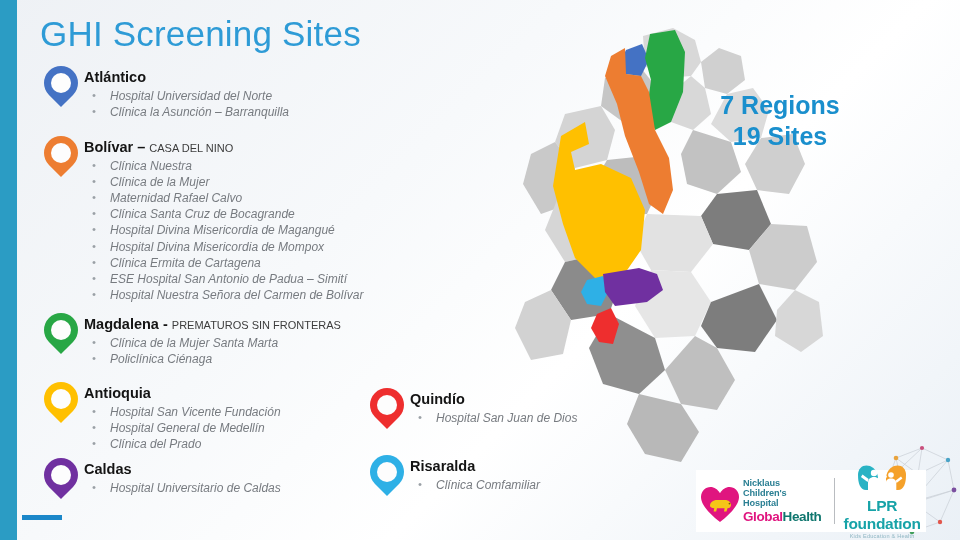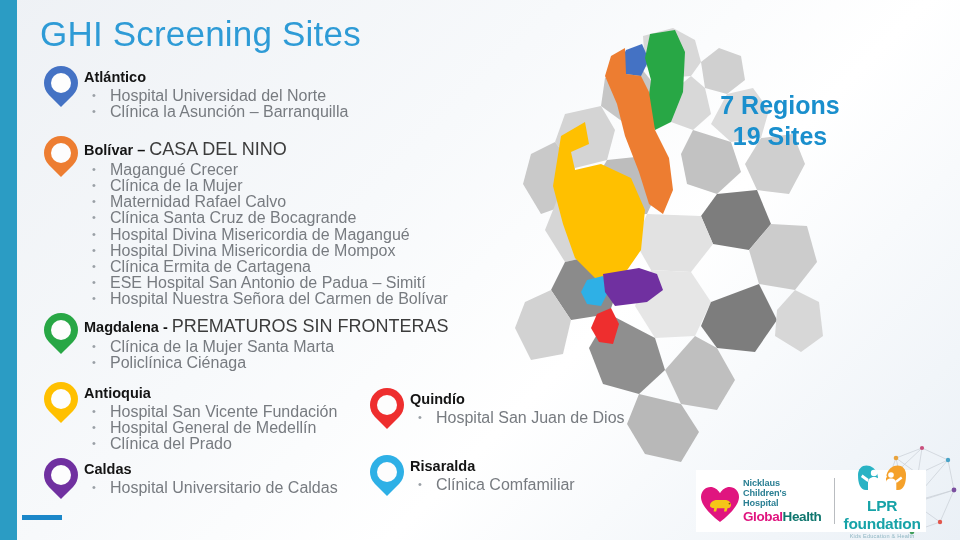--- a/index.html
+++ b/index.html
@@ -58,32 +58,33 @@
     background: #fdfdfd;
   }
   .region-body { padding-top: 3px; }
   .region-head {
     font-size: 14.5px;
     color: #141414;
     white-space: nowrap;
     line-height: 1.15;
   }
   .region-head .name { font-weight: bold; }
-  .region-head .sub  { font-weight: normal; color: #3c3c3c; font-size: 18px; }
+  .region-head .sub  { font-weight: normal; color: #3c3c3c; font-size: 11px; }
   ul.sites {
     list-style: none;
     margin: 2px 0 0 0; padding: 0;
   }
   ul.sites li {
-    font-size: 16px;
+    font-size: 12px;
     color: #777b80;
     line-height: 16.2px;
     white-space: nowrap;
     padding-left: 26px;
     position: relative;
+    font-style: italic;
   }
   ul.sites li::before {
     content: "\2022";
     position: absolute; left: 8px; top: -1px;
     color: #9aa0a6; font-size: 11px;
   }
 
   
   #region-atlantico { left: 42px; top: 66px; justify-content: center; }
   #region-bolivar   { left: 42px; top: 136px; }
@@ -208,21 +209,21 @@
   <div class="pin">
     <div class="drop" style="background:#ed7d31"></div>
       <div class="hole"></div>
   </div>
   <div class="region-body">
     <div class="region-head">
       <span class="name">Bolívar –</span>
       <span class="sub">CASA DEL NINO</span>
     </div>
     <ul class="sites">
-      <li>Magangué Crecer</li>
+      <li>Clínica Nuestra</li>
       <li>Clínica de la Mujer</li>
       <li>Maternidad Rafael Calvo</li>
       <li>Clínica Santa Cruz de Bocagrande</li>
       <li>Hospital Divina Misericordia de Magangué</li>
       <li>Hospital Divina Misericordia de Mompox</li>
       <li>Clínica Ermita de Cartagena</li>
       <li>ESE Hospital San Antonio de Padua – Simití</li>
       <li>Hospital Nuestra Señora del Carmen de Bolívar</li>
     </ul>
   </div>

